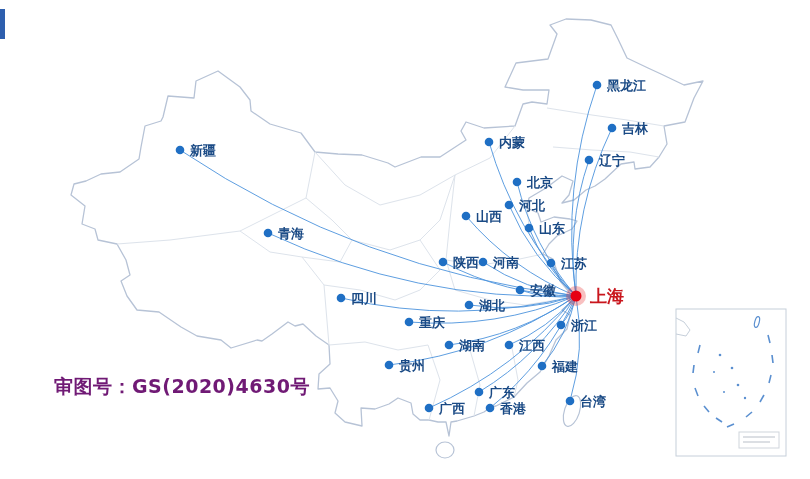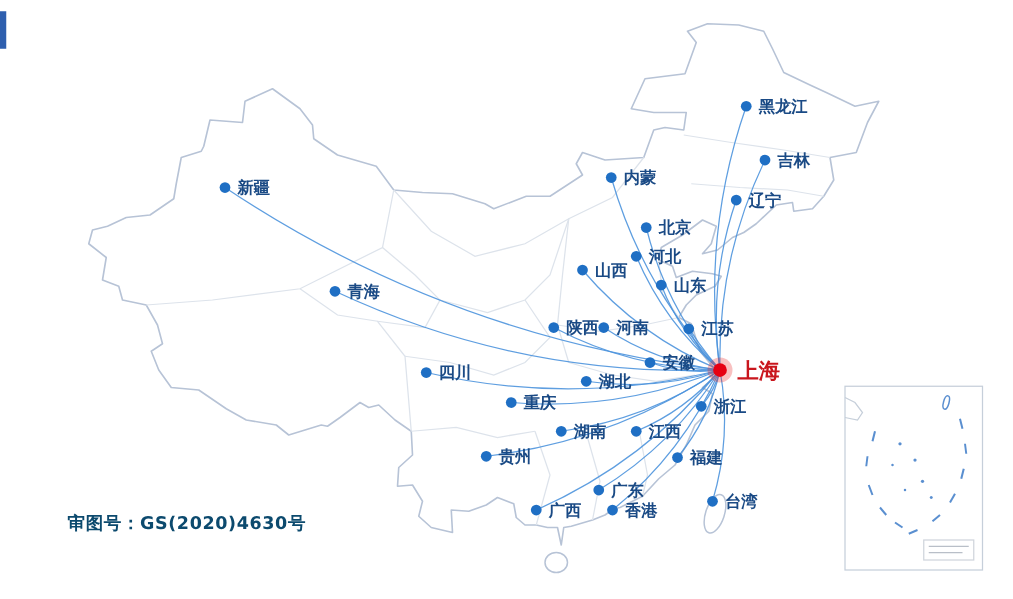--- a/index.html
+++ b/index.html
@@ -1,19 +1,19 @@
 <!DOCTYPE html>
 <html><head>
 <meta charset="utf-8">
 <style>
   html,body{margin:0;padding:0;background:#fff;}
   body{width:810px;height:479px;overflow:hidden;font-family:"DejaVu Sans",sans-serif;}
   .stage{position:relative;width:810px;height:479px;background:#fff;}
   .stage > svg{position:absolute;left:0;top:0;}
-  .approval{position:absolute;left:54px;top:374px;font-size:14px;font-weight:600;color:#0c4a6e;letter-spacing:.5px;margin-top:36px;}
+  .approval{position:absolute;left:54px;top:374px;font-size:19px;font-weight:600;color:#701a75;letter-spacing:.5px;}
   .left-accent{position:absolute;left:0;top:9px;width:5px;height:30px;background:#2e5fae;}
   .prov-label{font-family:"DejaVu Sans",sans-serif;font-size:13px;font-weight:700;}
   .hub-label{font-family:"DejaVu Sans",sans-serif;font-size:17px;font-weight:700;}
   .outline{fill:#ffffff;stroke:#b7c3d6;stroke-width:1.3;stroke-linejoin:round;}
   .border{fill:none;stroke:#dde3eb;stroke-width:1;}
   .island{fill:#ffffff;stroke:#b7c3d6;stroke-width:1.2;}
   .inset-box{fill:#ffffff;stroke:#c6cfda;stroke-width:1;}
   .dash{stroke:#5a8fd0;stroke-width:1.6;}
   .islet{fill:#5a8fd0;}
   .fineprint{stroke:#b9bfc8;stroke-width:1;}

